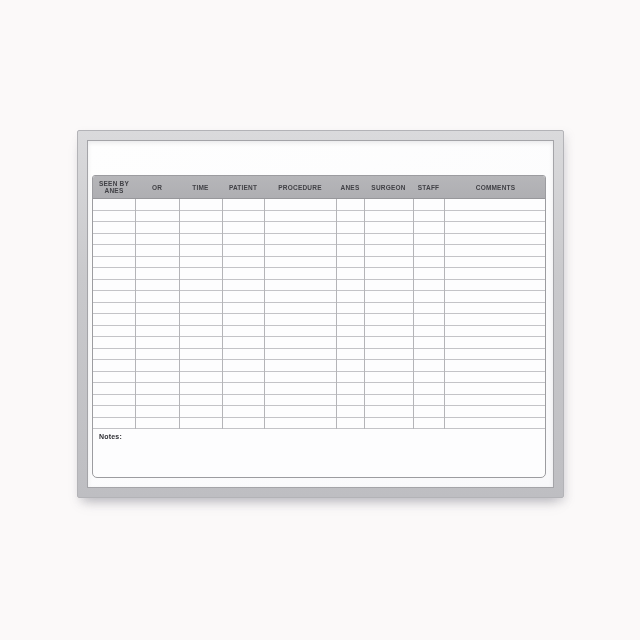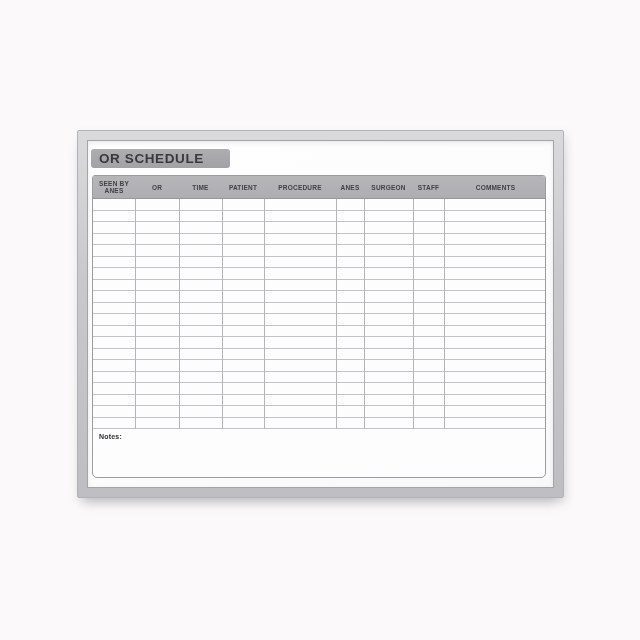--- a/index.html
+++ b/index.html
@@ -125,23 +125,20 @@
     color: #2e2e33;
     letter-spacing: .2px;
   }
 </style>
 </head>
 <body>
 
 <div class="board">
   <div class="surface">
 
-    <div class="title-box">
-      <span class="title-text">OR SCHEDULE</span>
-    </div>
 
     <div class="printed">
 
       <div class="header-bar">
           <div class="hcell" style="width: 42px;">
             <div>SEEN BY</div>
             <div>ANES</div>
           </div>
           <div class="hcell" style="width: 44px;">
             <div>OR</div>

